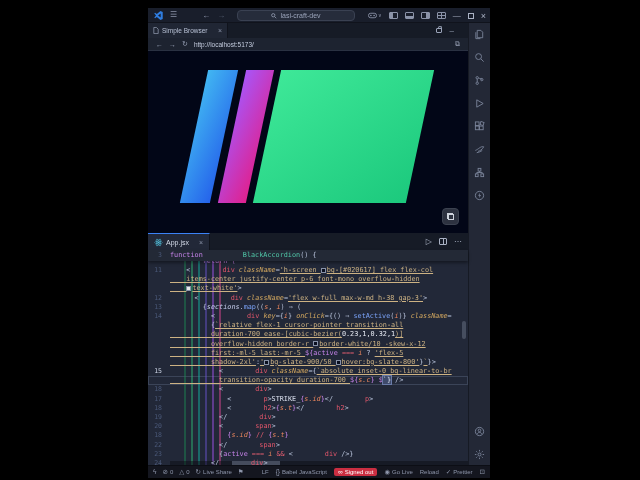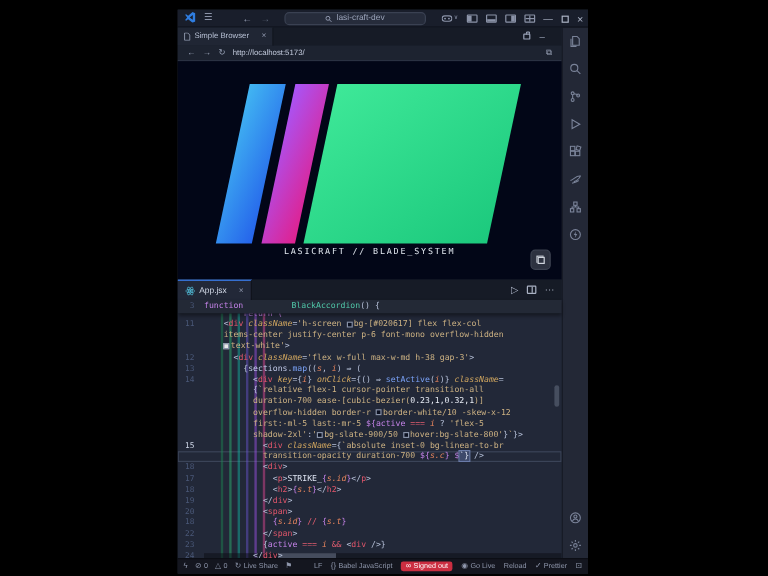--- a/index.html
+++ b/index.html
@@ -89,24 +89,24 @@
   .indent-stripes { position:absolute; left:0; top:0; bottom:0; width:100%; pointer-events:none; }
   .stripe { position:absolute; top:0; bottom:0; width:2px; opacity:.45; }
   .crow { height:9.2px; line-height:9.2px; white-space:pre; display:flex; }
   .crow.clip { height:5px; overflow:hidden; }
   .crow.clip .rowtext { transform:translateY(-4px); }
   .crow.curline { outline:1px solid #3b4458; outline-offset:-1px; }
   .lnum { width:22px; flex:0 0 auto; text-align:right; padding-right:8px; color:#4a5878; font-size:6.5px; }
   .lnum.active { color:#cdd5e6; }
   .rowtext { flex:1 1 auto; position:relative; z-index:2; }
 
-  .t-tag { color:#e2566b; } .t-attr { color:#d2a75f; font-style:italic; }
-  .t-str { color:#cdb283; } .t-pun { color:#b6c0d8; }
+  .t-tag { color:#e2566b;margin-left:32px; } .t-attr { color:#d2a75f; font-style:italic; }
+  .t-str { color:#cdb283;text-decoration:underline; } .t-pun { color:#b6c0d8; }
   .t-kw { color:#c583e8; } .t-fn { color:#7aa2f7; }
-  .t-fnV { color:#c5cdec; } .t-var { color:#e8855d; font-style:italic; }
+  .t-fnV { color:#c5cdec;font-style:italic; } .t-var { color:#e8855d; font-style:italic; }
   .t-op { color:#e25d6f; } .t-txt { color:#dce2f0; }
   .t-num { color:#e8ecf5; } .t-fnT { color:#50c7a8;padding-left:36px; }
   .t-sel { color:#dce2f0; background:#3e4a6b; outline:1px solid #6a7ba8; }
   .t-swD, .t-swW { display:inline-block; width:5px; height:5px; border:1px solid #8892a8;
                    vertical-align:middle; margin-right:1px; }
   .t-swD { background:#0b1020; } .t-swW { background:#e8e8e8; }
 
   .vscroll { position:absolute; right:2px; top:60px; width:4px; height:18px; background:#5a6275; opacity:.65; border-radius:2px; }
   .hscroll-track { position:absolute; left:22px; right:0; bottom:0; height:4px; background:rgba(10,12,18,.5); }
   .hscroll-thumb { position:absolute; left:62px; width:48px; top:0; height:4px; background:#5a6275; opacity:.7; }
@@ -191,21 +191,20 @@
           <span>→</span>
           <span>↻</span>
           <span class="urltext">http://localhost:5173/</span>
           <span class="ext">⧉</span>
         </div>
 
         <div class="preview" id="preview" style="background: rgb(2, 6, 23);">
           <div class="blade" id="blade0" style="left: 46px; width: 30px; background: linear-gradient(to right bottom, rgb(65, 182, 242), rgb(37, 99, 235));"></div>
           <div class="blade" id="blade1" style="left: 84px; width: 28px; background: linear-gradient(to right bottom, rgb(168, 85, 247), rgb(224, 33, 143));"></div>
           <div class="blade" id="blade2" style="left: 119px; width: 153px; background: linear-gradient(to right bottom, rgb(62, 232, 152), rgb(28, 201, 125));"></div>
-          <div class="caption">LASICRAFT // BLADE_SYSTEM</div>
           <div class="pv-badge">
             <span class="dbl-square"></span>
           </div>
         </div>
 
         <div class="etabbar">
           <div class="etab">
             <svg width="9" height="9" viewBox="0 0 12 12">
                 <g stroke="#53c1de" fill="none" stroke-width="0.7">
                   <ellipse cx="6" cy="6" rx="5" ry="1.9"></ellipse>

